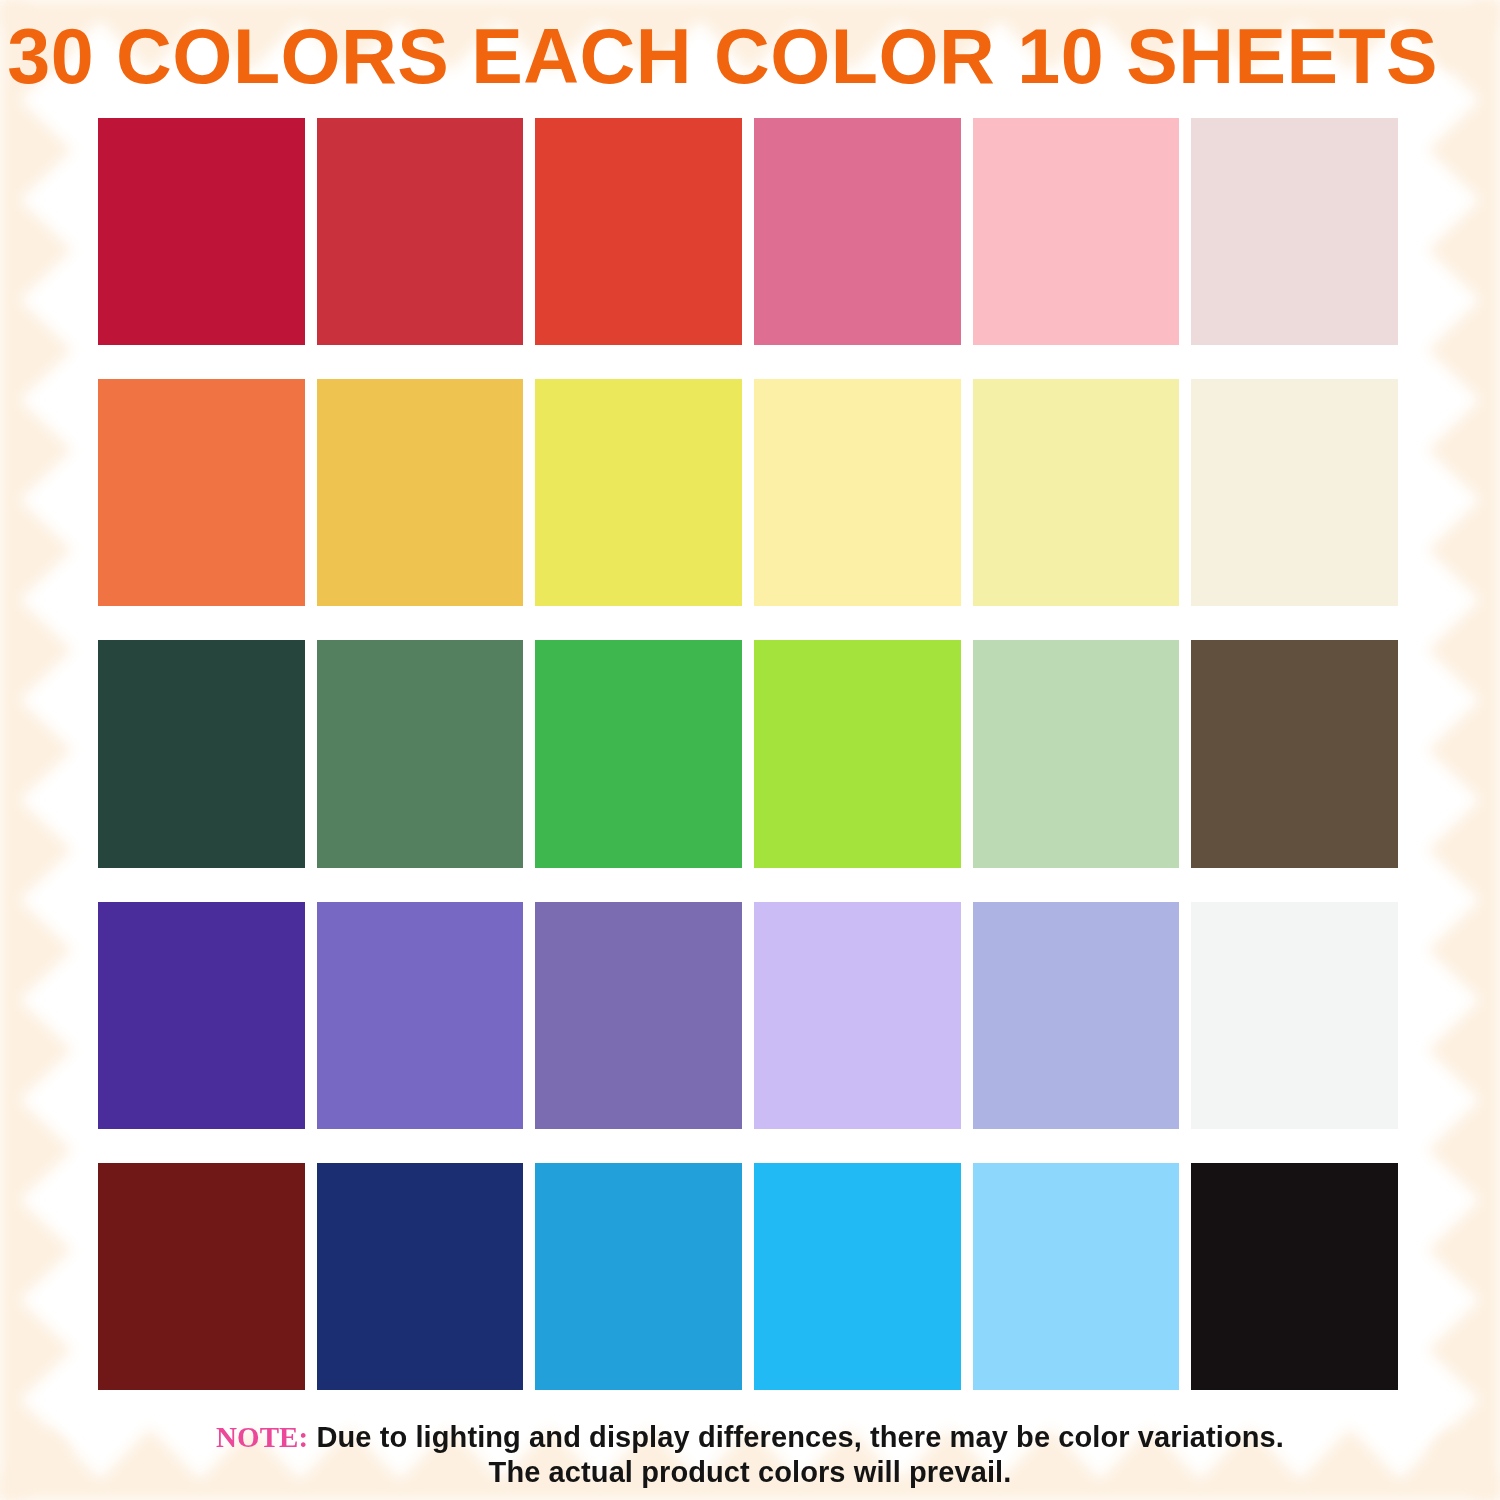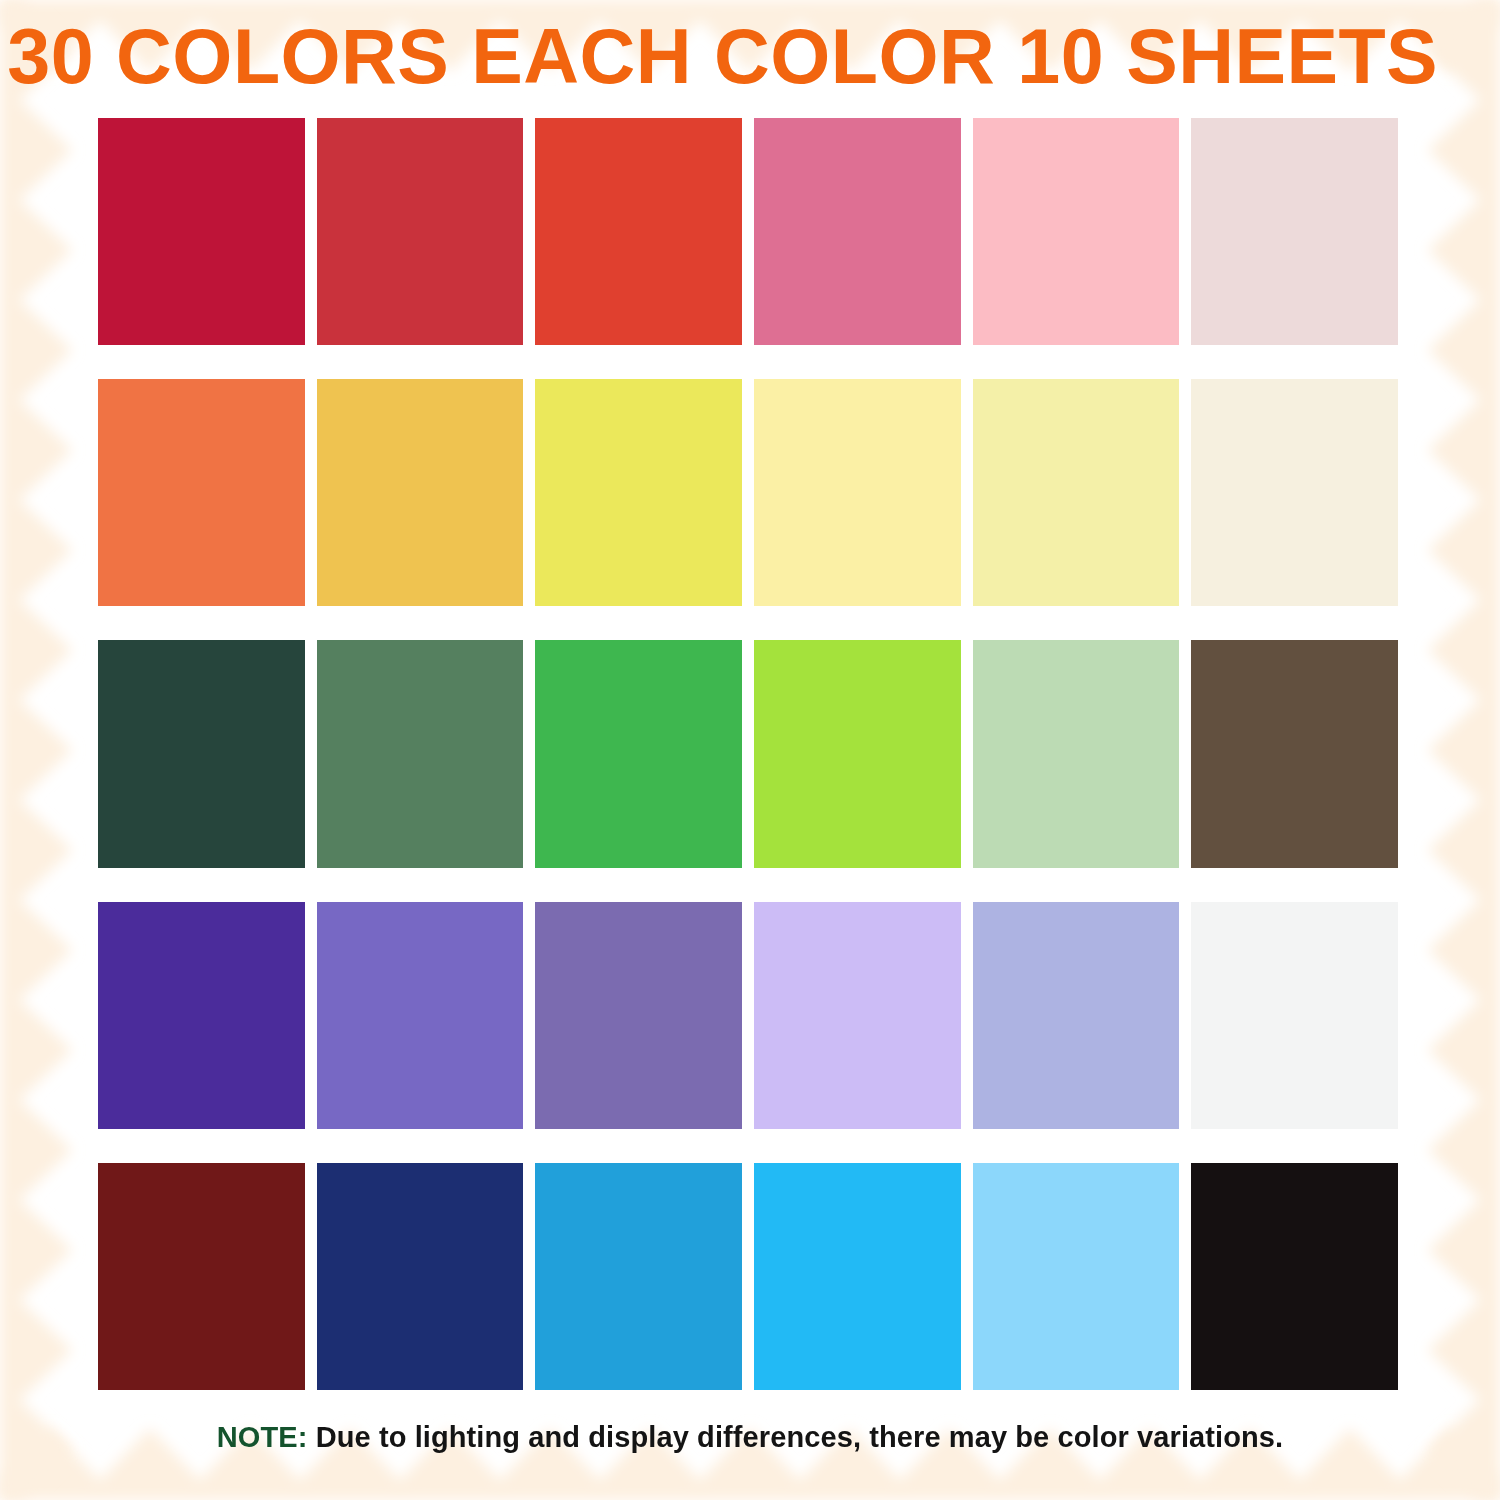--- a/index.html
+++ b/index.html
@@ -204,16 +204,17 @@
       <div class="swatch" style="background: rgb(243, 244, 244);"></div>
       <div class="swatch" style="background: rgb(112, 24, 24);"></div>
       <div class="swatch" style="background: rgb(28, 46, 114);"></div>
       <div class="swatch" style="background: rgb(33, 160, 218);"></div>
       <div class="swatch" style="background: rgb(34, 186, 245);"></div>
       <div class="swatch" style="background: rgb(140, 215, 251);"></div>
       <div class="swatch" style="background: rgb(21, 16, 17);"></div>
     </div>
 
   <div class="note-block">
-    <span class="note-line"><span class="note-label" style="color: #14532d;">NOTE:</span><span> Due to lighting and display differences, there may be color variations.</span></span>
+    <span class="note-line"><span class="note-label" style="color: #ec4899; font-family: Liberation Serif, serif;">NOTE:</span><span> Due to lighting and display differences, there may be color variations.</span></span>
+    <span class="note-line">The actual product colors will prevail.</span>
   </div>
 
 </div>
 
 </body></html>

